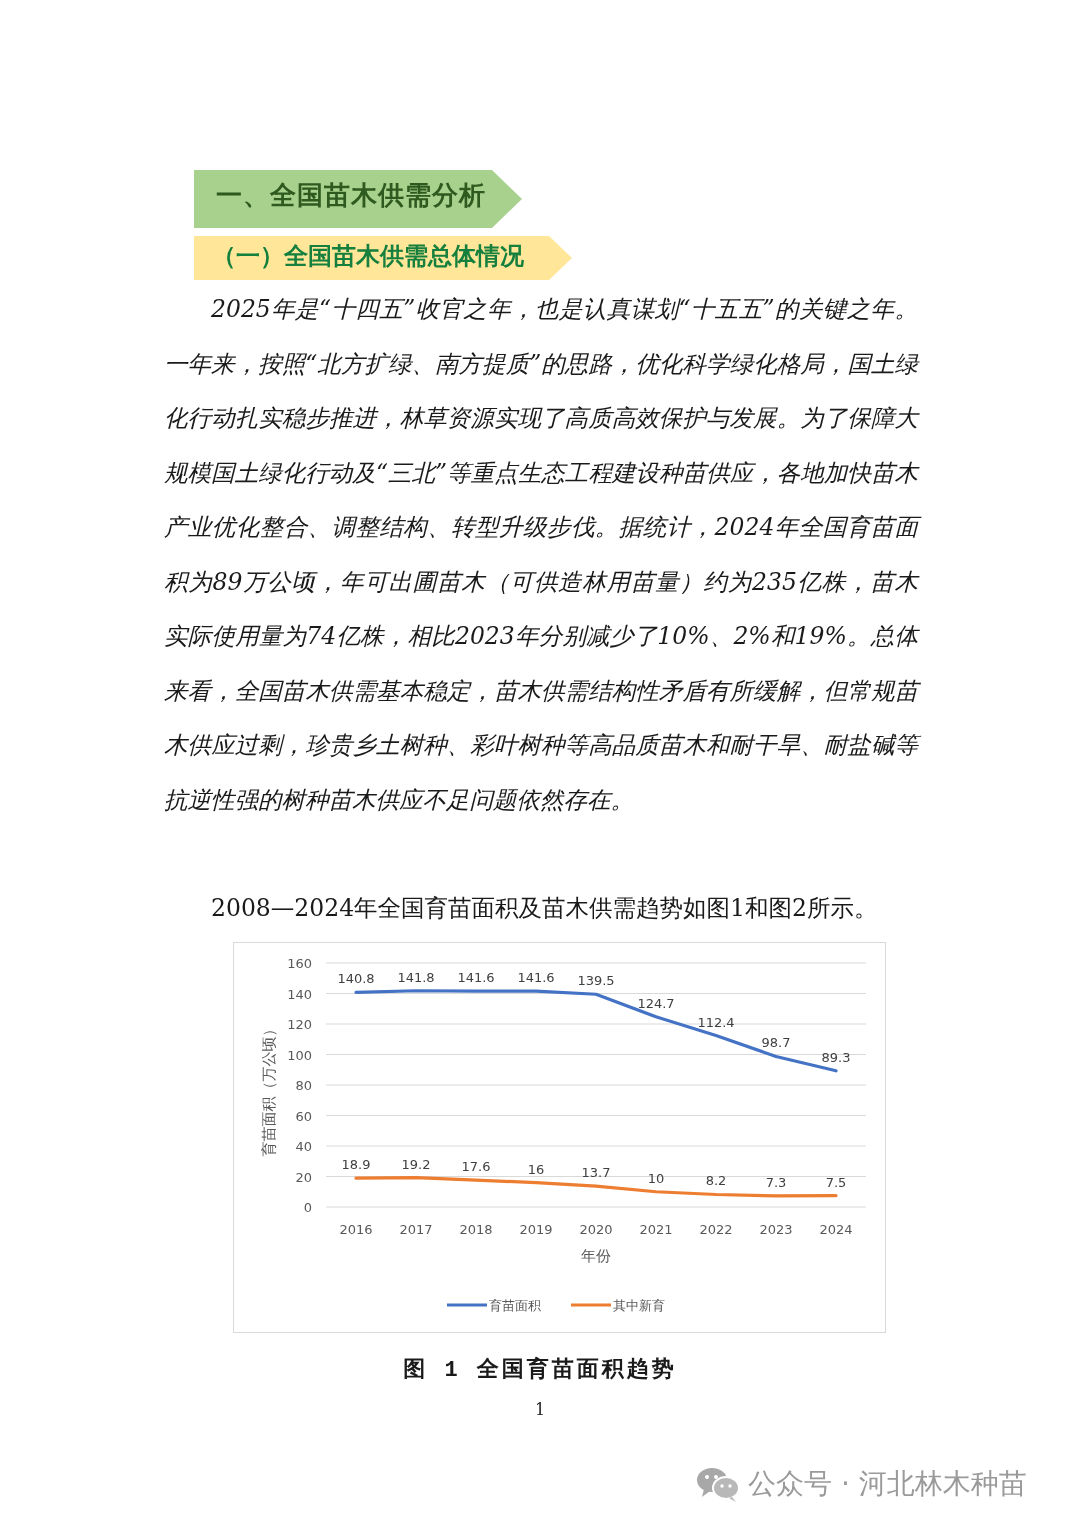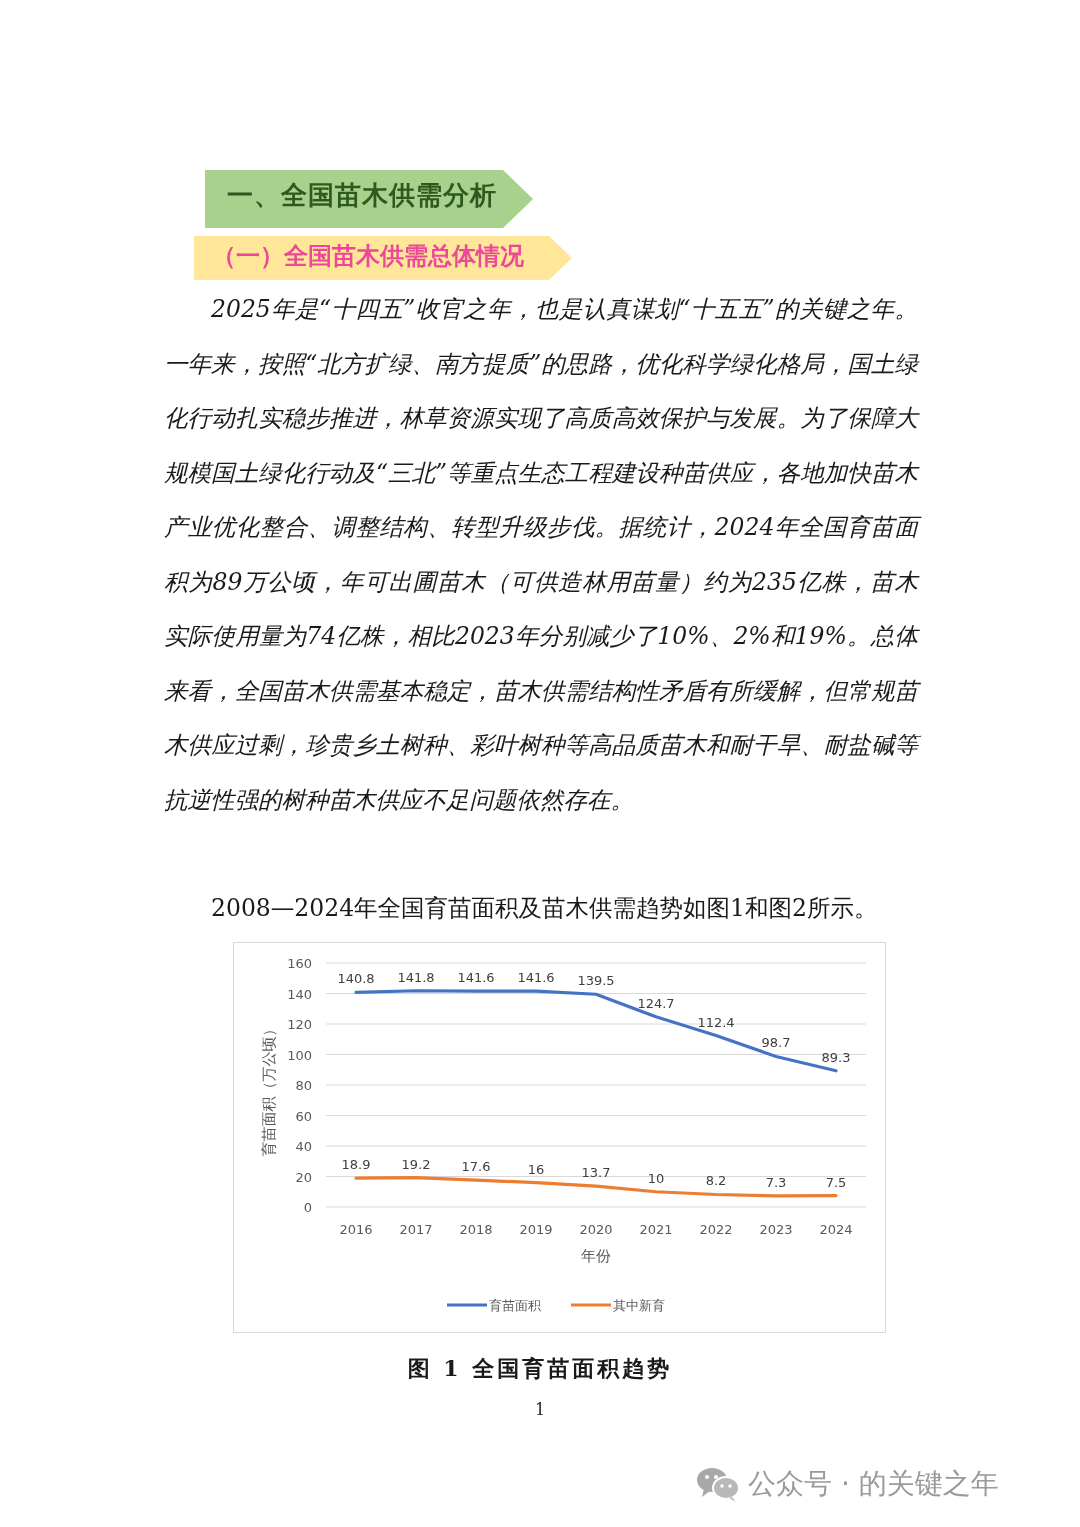--- a/index.html
+++ b/index.html
@@ -1,35 +1,35 @@
 <!DOCTYPE html>
 <html><head>
 <meta charset="utf-8">
 <style>
   html, body { margin: 0; padding: 0; background: #ffffff; }
   body { width: 1080px; height: 1527px; position: relative; overflow: hidden;
          font-family: "DejaVu Serif", "Liberation Serif", serif; color: #1a1a1a; }
-  .h1-banner { position: absolute; left: 194px; top: 170px; width: 328px; height: 70px; margin-left: 11px; }
+  .h1-banner { position: absolute; left: 194px; top: 170px; width: 328px; height: 70px; }
   .h1-banner svg { position: absolute; left: 0; top: 0; }
   .h1-text { position: absolute; left: 22px; top: 8px; font-family: "DejaVu Sans", "Liberation Sans", sans-serif;
              font-weight: bold; font-size: 26px; color: #2f5a1f; letter-spacing: 1px; white-space: nowrap; }
   .h2-banner { position: absolute; left: 194px; top: 236px; width: 378px; height: 44px; }
   .h2-banner svg { position: absolute; left: 0; top: 0; }
   .h2-text { position: absolute; left: 18px; top: 4px; font-family: "DejaVu Sans", "Liberation Sans", sans-serif;
-             font-weight: bold; font-size: 24px; color: #ec4899; white-space: nowrap; }
+             font-weight: bold; font-size: 24px; color: #15803d; white-space: nowrap; }
   .body-text { position: absolute; left: 164px; width: 754px; font-size: 23.5px; line-height: 54.5px;
                text-align: justify; }
   .para { margin: 0; text-indent: 47px; }
   .p1 { top: 282px; font-style: italic; }
   .p2 { top: 881px; }
   .chart-frame { position: absolute; left: 233px; top: 942px; width: 651px; height: 389px;
                  border: 1px solid #d9d9d9; background: #fff; }
   .chart-frame svg { position: absolute; left: 0; top: 0; }
   .caption { position: absolute; left: 0; width: 1080px; top: 1354px; text-align: center;
-             font-size: 22px; font-weight: bold; letter-spacing: 3px; }
+             font-size: 22px; font-weight: bold; letter-spacing: 3px; font-family: Liberation Mono, monospace; }
   .page-num { position: absolute; left: 0; width: 1080px; top: 1400px; text-align: center; font-size: 16px; }
   .watermark { position: absolute; left: 696px; top: 1465px; display: flex; align-items: center;
                font-family: "DejaVu Sans", "Liberation Sans", sans-serif; font-size: 28px; color: #9a9a9a; }
   .watermark .wx { width: 44px; height: 36px; margin-right: 8px; position: relative; }
 </style>
 </head>
 <body>
 
 <div class="h1-banner">
   <svg width="328" height="58">
@@ -119,14 +119,14 @@
       <ellipse cx="16" cy="14" rx="15" ry="12" fill="#a8a8a8"></ellipse>
       <polygon points="8,23 6,31 14,25" fill="#a8a8a8"></polygon>
       <ellipse cx="30" cy="22" rx="13" ry="11" fill="#b8b8b8" stroke="#fff" stroke-width="2"></ellipse>
       <polygon points="36,31 40,36 33,32" fill="#b8b8b8"></polygon>
       <circle cx="11" cy="11" r="2" fill="#fff"></circle>
       <circle cx="20" cy="11" r="2" fill="#fff"></circle>
       <circle cx="26" cy="20" r="1.7" fill="#fff"></circle>
       <circle cx="34" cy="20" r="1.7" fill="#fff"></circle>
     </svg>
   </div>
-  <span>公众号 · 的关键之年</span>
+  <span>公众号 · 河北林木种苗</span>
 </div>
 
 </body></html>

